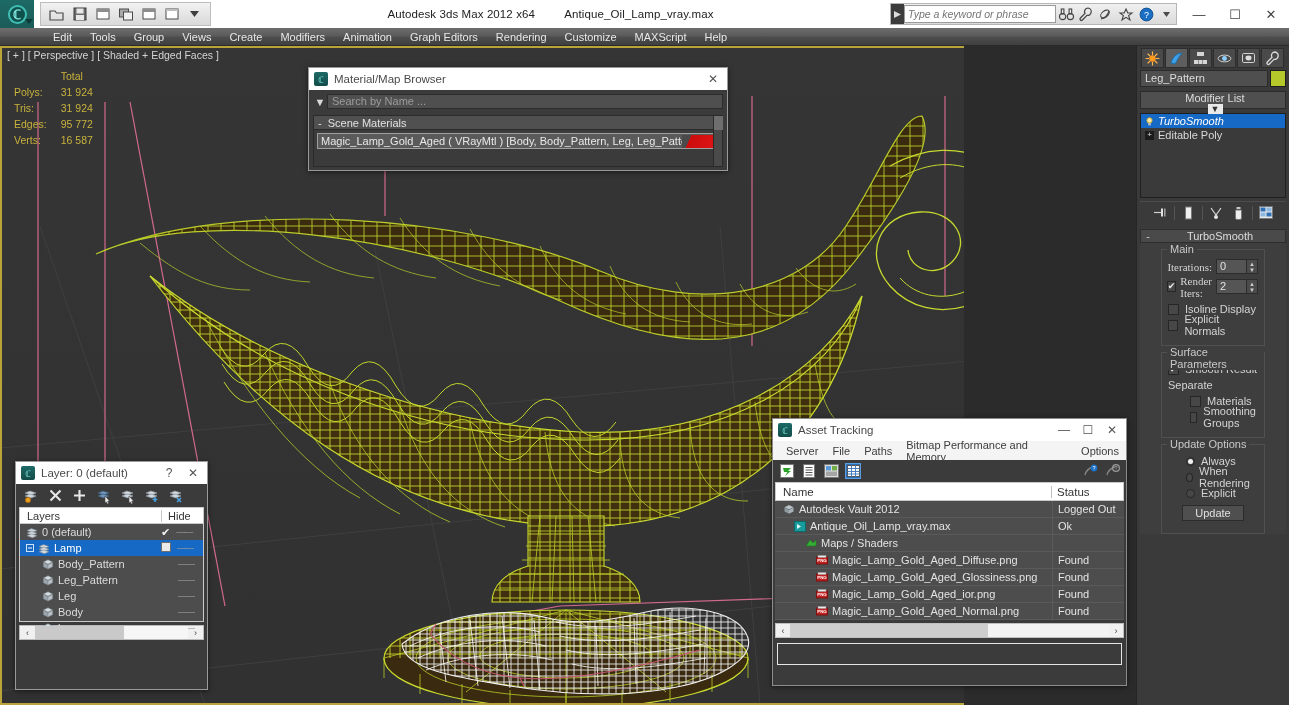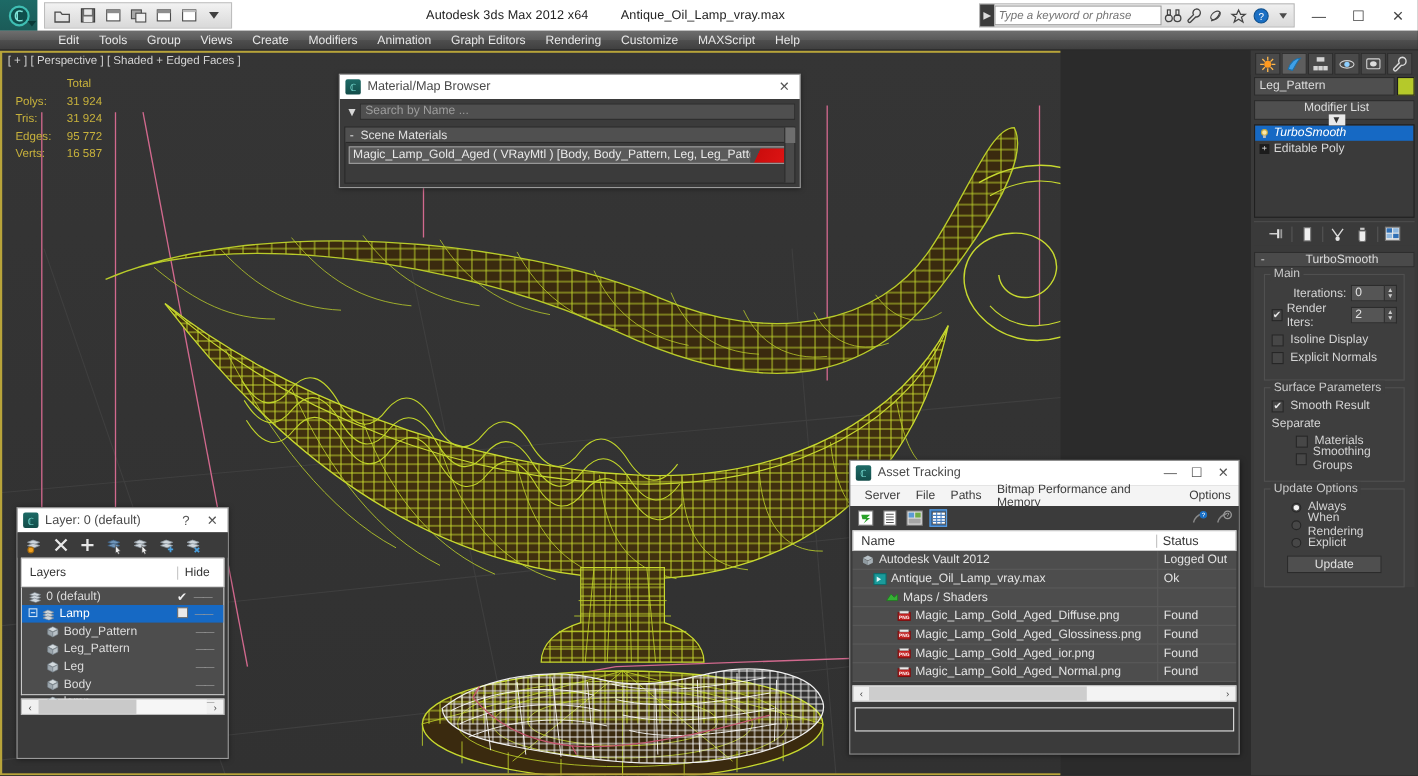--- a/index.html
+++ b/index.html
@@ -149,29 +149,29 @@
   #rollout {
     margin:6px 3px 0; background:#3e3e3e;
   }
   .rollout-head {
     height:14px; background:#4a4a4a; border:1px solid #2d2d2d;
     display:flex; align-items:center; color:#dcdcdc; font-size:11px;
   }
   .rollout-head .minus { width:14px; text-align:center; color:#ccc; }
   .rollout-head .rtitle { flex:1; text-align:center; }
   .group {
-    margin:6px 9px 4px; border:1px solid #505050; padding:8px 6px 12px;
+    margin:6px 21px 4px; border:1px solid #505050; padding:8px 6px 12px;
     position:relative;
   }
   .group > .glabel {
     position:absolute; top:-7px; left:5px; background:#3e3e3e;
     padding:0 3px; font-size:11px; color:#c9c9c9;
   }
   .frow { display:flex; align-items:center; height:17px; margin-bottom:3px; gap:4px;}
-  .frow .lbl { font-size:11px; color:#d4d4d4; }
+  .frow .lbl { font-size:11px; color:#d4d4d4;font-family:Liberation Serif, serif; }
   .spin { display:flex; align-items:center; }
   .spin .fld {
     width:31px;height:15px;background:#555;border:1px solid #2c2c2c;
     color:#e2e2e2;font-size:11px;line-height:13px;padding-left:3px;
   }
   .spin .arrows {
     width:11px;height:15px;background:#4b4b4b;border:1px solid #2c2c2c;border-left:none;
     display:flex;flex-direction:column;align-items:center;justify-content:center;
     color:#ccc;font-size:6px;line-height:6px;
   }
@@ -254,21 +254,21 @@
                 display:flex; align-items:center; }
   #at-hscroll .ar { width:14px;text-align:center;color:#444;font-size:9px;cursor:pointer; }
   #at-hscroll .track { flex:1; height:13px; background:#f3f3f3; position:relative; }
   #at-hscroll .thumb { position:absolute; left:0; top:0; width:62%; height:13px; background:#cdcdcd; }
   #at-statusbox { margin:5px 4px 0; height:22px; background:#3b3b3b; border:1px solid #e6e6e6; }
 
   
   #layerdlg { left:15px; top:461px; width:193px; height:229px; border:1px solid #9a9a9a; }
   #ld-toolbar { height:23px; background:#3b3b3b; display:flex; align-items:center; gap:9px; padding:0 8px; }
   .ld-ico { width:15px;height:15px;display:flex;align-items:center;justify-content:center;cursor:pointer; }
-  #ld-head { height:27px; background:#fff; display:flex; align-items:center;
+  #ld-head { height:17px; background:#fff; display:flex; align-items:center;
              margin:0 3px; border:1px solid #c9c9c9; color:#333; font-size:11px; }
   #ld-head .hl { flex:1; padding-left:7px; }
   #ld-head .hh { width:42px; border-left:1px solid #c5c5c5; padding-left:6px; }
   #ld-rows { margin:0 3px; background:#4d4d4d; height:98px; border:1px solid #c9c9c9; border-top:none;}
   .ld-row { height:16px; display:flex; align-items:center; color:#dcdcdc; font-size:11px; }
   .ld-row.sel { background:#1669c4; color:#fff; }
   .ld-row .lname { flex:1; display:flex; align-items:center; gap:4px; overflow:hidden; white-space:nowrap;}
   .ld-row .lhide { width:42px; display:flex; align-items:center; gap:6px; }
   .ld-row .dash { color:#9a9a9a; letter-spacing:-1px; font-size:9px; }
   .lyr-ico { width:12px;height:11px; flex:none; }

